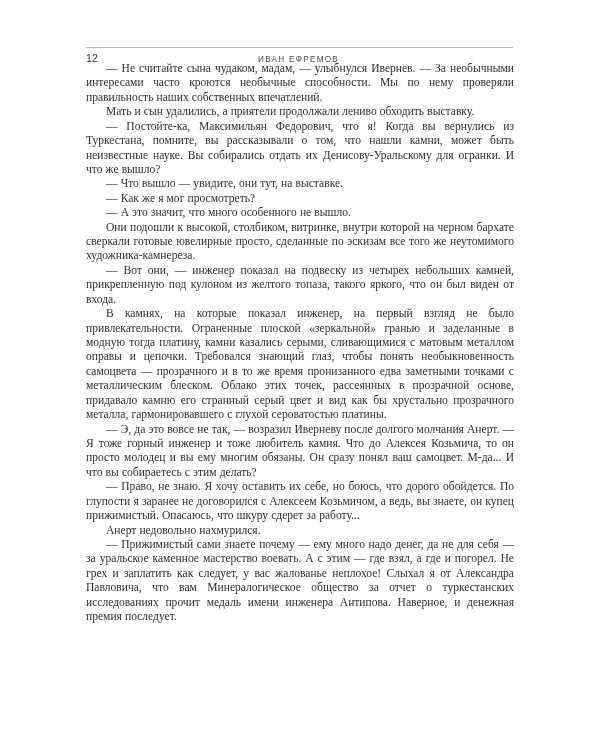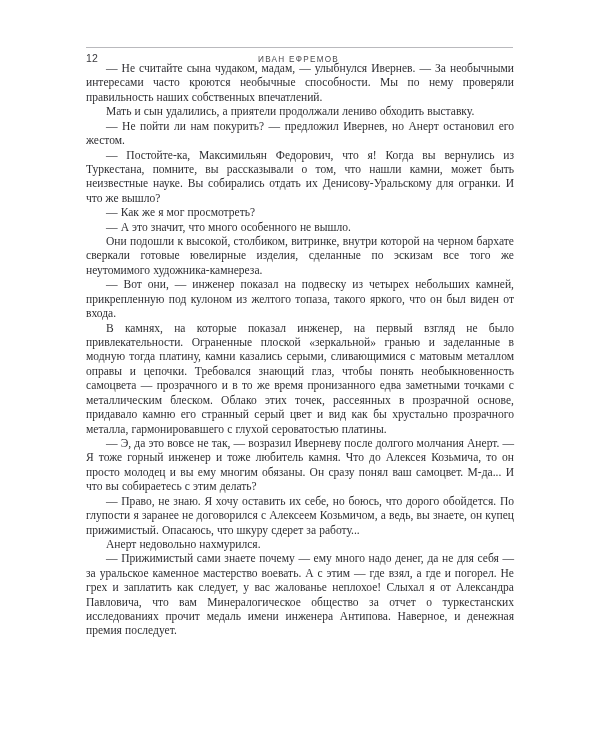--- a/index.html
+++ b/index.html
@@ -90,25 +90,25 @@
   <div class="running-head">
     <span class="folio">12</span>
     <span class="head-title">ИВАН ЕФРЕМОВ</span>
   </div>
 
   <div class="head-rule"></div>
 
   <div class="text-column">
     <p class="para">— Не считайте сына чудаком, мадам, — улыбнулся Ивернев. — За необычными интересами часто кроются необычные способности. Мы по нему проверяли правильность наших собственных впечатлений.</p>
     <p class="para">Мать и сын удалились, а приятели продолжали лениво обходить выставку.</p>
-    <p class="para">— Не пойти ли нам покурить? — предложил Ивернев, но Анерт остановил его жестом.</p>
     <p class="para">— Постойте-ка, Максимильян Федорович, что я! Когда вы вернулись из Туркестана, помните, вы рассказывали о том, что нашли камни, может быть неизвестные науке. Вы собирались отдать их Денисову-Уральскому для огранки. И что же вышло?</p>
+    <p class="para">— Что вышло — увидите, они тут, на выставке.</p>
     <p class="para">— Как же я мог просмотреть?</p>
     <p class="para">— А это значит, что много особенного не вышло.</p>
-    <p class="para">Они подошли к высокой, столбиком, витринке, внутри которой на черном бархате сверкали готовые ювелирные изделия, сделанные по эскизам все того же неутомимого художника-камнереза.</p>
+    <p class="para">Они подошли к высокой, столбиком, витринке, внутри которой на черном бархате сверкали готовые ювелирные просто, сделанные по эскизам все того же неутомимого художника-камнереза.</p>
     <p class="para">— Вот они, — инженер показал на подвеску из четырех небольших камней, прикрепленную под кулоном из желтого топаза, такого яркого, что он был виден от входа.</p>
     <p class="para">В камнях, на которые показал инженер, на первый взгляд не было привлекательности. Ограненные плоской «зеркальной» гранью и заделанные в модную тогда платину, камни казались серыми, сливающимися с матовым металлом оправы и цепочки. Требовался знающий глаз, чтобы понять необыкновенность самоцвета — прозрачного и в то же время пронизанного едва заметными точками с металлическим блеском. Облако этих точек, рассеянных в прозрачной основе, придавало камню его странный серый цвет и вид как бы хрустально прозрачного металла, гармонировавшего с глухой сероватостью платины.</p>
     <p class="para">— Э, да это вовсе не так, — возразил Иверневу после долгого молчания Анерт. — Я тоже горный инженер и тоже любитель камня. Что до Алексея Козьмича, то он просто молодец и вы ему многим обязаны. Он сразу понял ваш самоцвет. М-да... И что вы собираетесь с этим делать?</p>
     <p class="para">— Право, не знаю. Я хочу оставить их себе, но боюсь, что дорого обойдется. По глупости я заранее не договорился с Алексеем Козьмичом, а ведь, вы знаете, он купец прижимистый. Опасаюсь, что шкуру сдерет за работу...</p>
     <p class="para">Анерт недовольно нахмурился.</p>
     <p class="para">— Прижимистый сами знаете почему — ему много надо денег, да не для себя — за уральское каменное мастерство воевать. А с этим — где взял, а где и погорел. Не грех и заплатить как следует, у вас жалованье неплохое! Слыхал я от Александра Павловича, что вам Минералогическое общество за отчет о туркестанских исследованиях прочит медаль имени инженера Антипова. Наверное, и денежная премия последует.</p>
   </div>
 
 </div>
 

